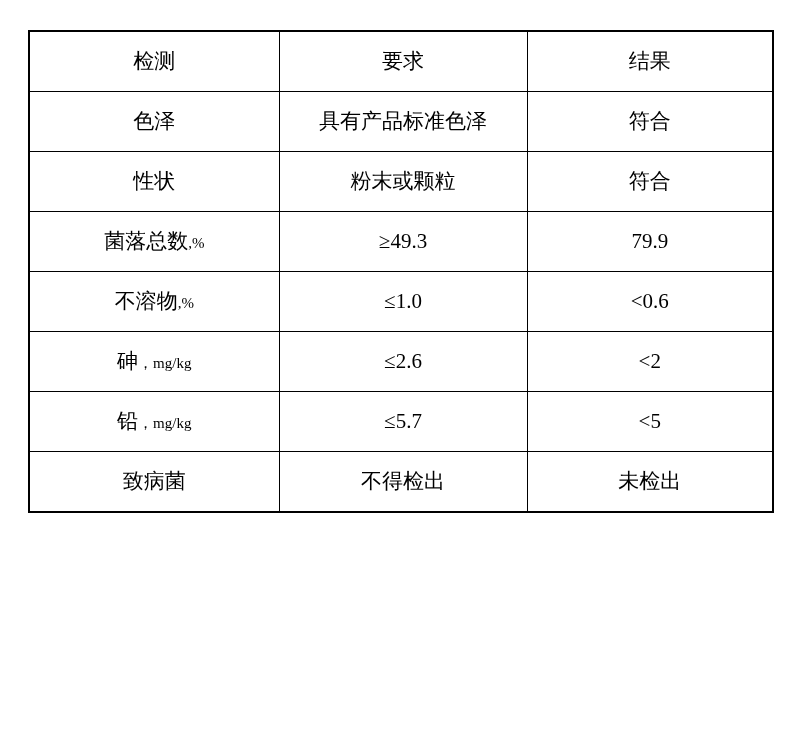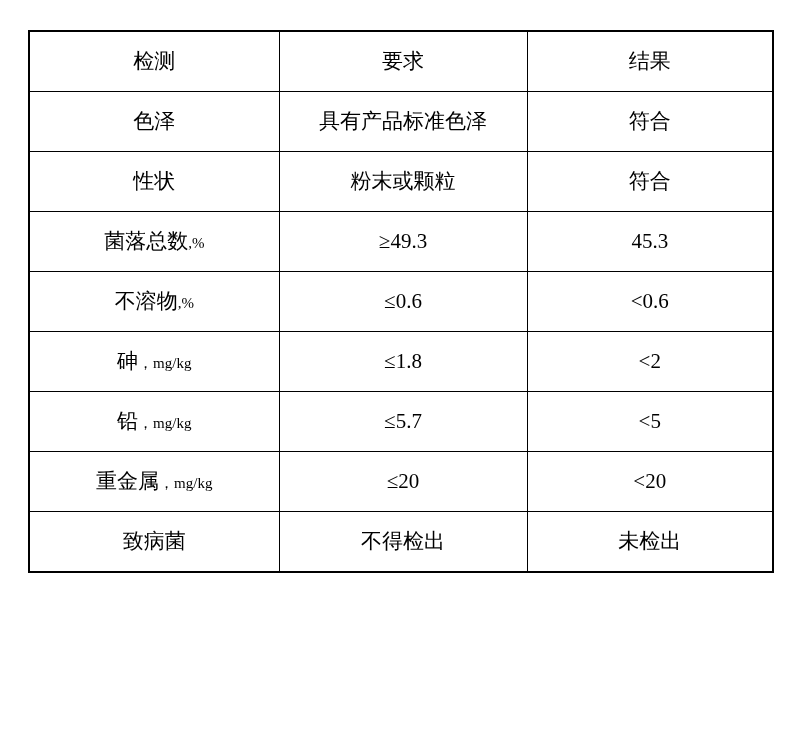--- a/index.html
+++ b/index.html
@@ -77,47 +77,42 @@
         <tr>
           <td>性状</td>
           <td>粉末或颗粒</td>
           <td>符合</td>
         </tr>
 
 
         <tr>
           <td><span>菌落总数</span><span class="unit">,%</span></td>
           <td>≥49.3</td>
-          <td>45.3</td>
+          <td>79.9</td>
         </tr>
 
 
         <tr>
           <td><span>不溶物</span><span class="unit">,%</span></td>
-          <td>≤0.6</td>
+          <td>≤1.0</td>
           <td>&lt;0.6</td>
         </tr>
 
         <tr>
           <td><span>砷</span><span class="unit">，mg/kg</span></td>
-          <td>≤1.8</td>
+          <td>≤2.6</td>
           <td>&lt;2</td>
         </tr>
 
         <tr>
           <td><span>铅</span><span class="unit">，mg/kg</span></td>
           <td>≤5.7</td>
           <td>&lt;5</td>
         </tr>
 
-        <tr>
-          <td><span>重金属</span><span class="unit">，mg/kg</span></td>
-          <td>≤20</td>
-          <td>&lt;20</td>
-        </tr>
 
 
         <tr>
           <td>致病菌</td>
           <td>不得检出</td>
           <td>未检出</td>
         </tr>
 
       </tbody>
     </table>

